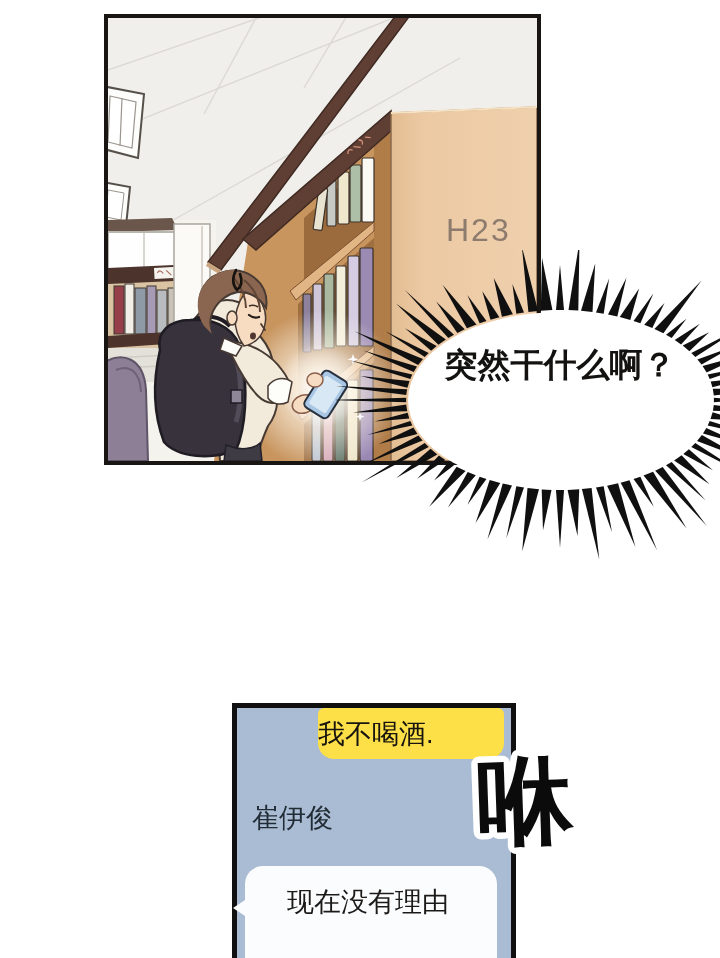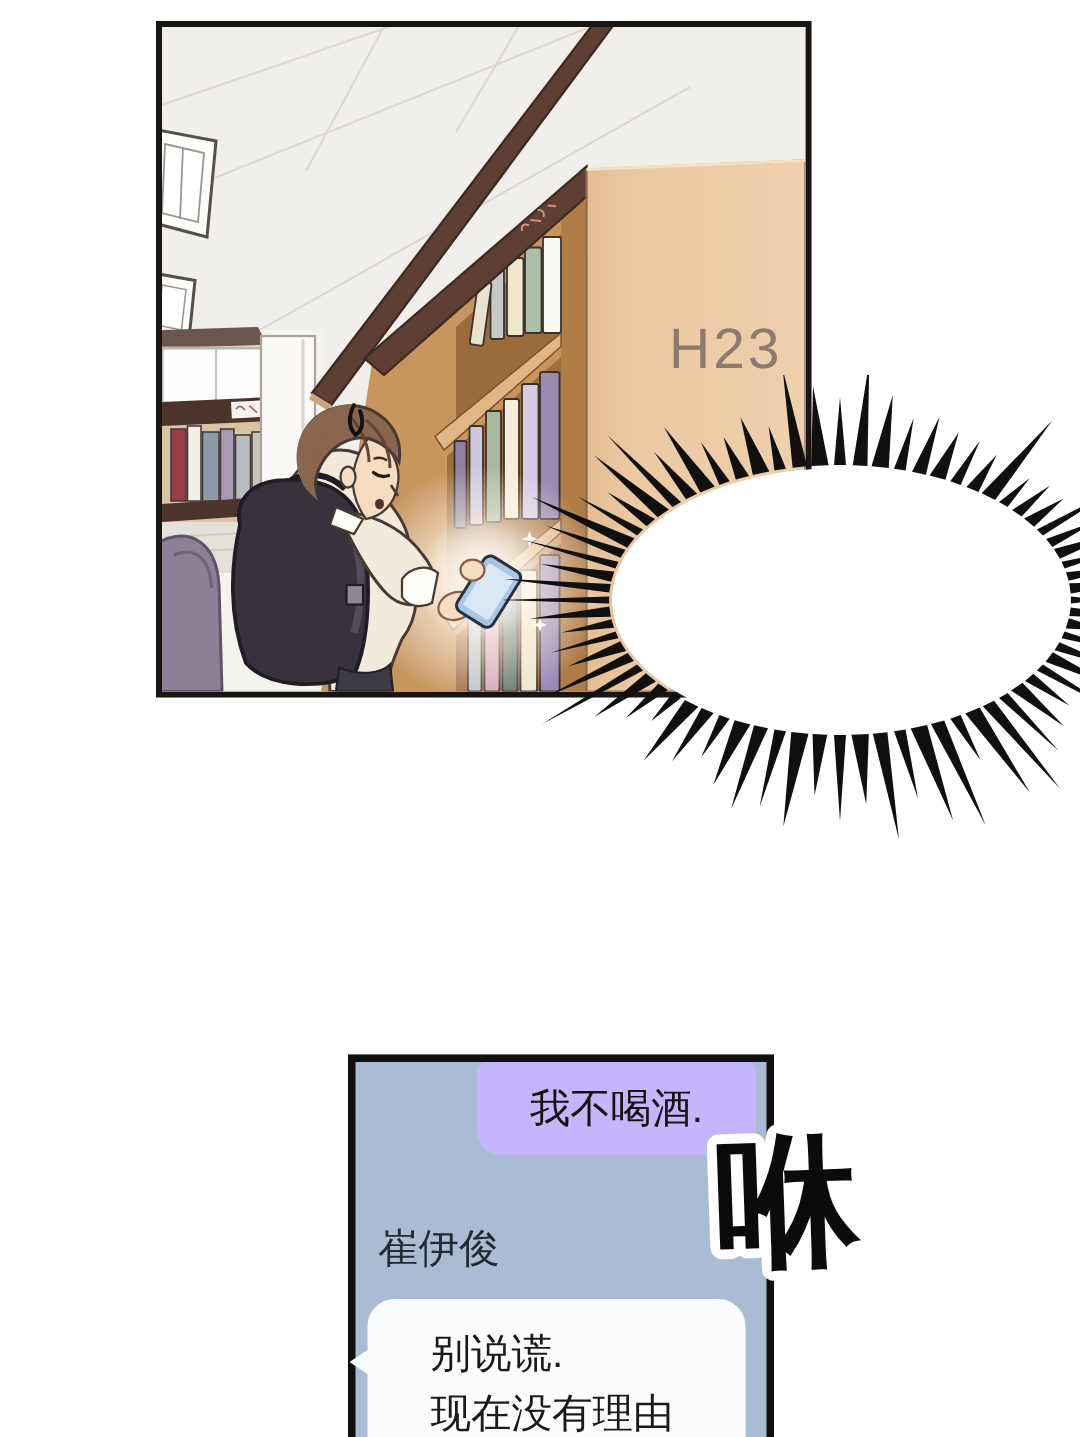--- a/index.html
+++ b/index.html
@@ -4,36 +4,36 @@
 <style>
   html,body{margin:0;padding:0;background:#ffffff;}
   .page{position:relative;width:720px;height:958px;overflow:hidden;background:#ffffff;
         font-family:"Liberation Sans","DejaVu Sans",sans-serif;}
 
   
   .library-panel{position:absolute;left:104px;top:14px;width:437px;height:451px;
                  border:4px solid #181512;box-sizing:border-box;background:#f0efec;z-index:1;}
   .library-panel svg{display:block;width:429px;height:443px;}
   .shelf-sign{position:absolute;left:446px;top:212px;z-index:2;
-              font-size:38px;letter-spacing:2px;color:#8d7b6d;font-weight:400;}
+              font-size:32px;letter-spacing:2px;color:#8d7b6d;font-weight:400;}
 
   
   .burst-wrap{position:absolute;left:336px;top:250px;width:384px;height:320px;z-index:3;}
   .burst-wrap svg{display:block;width:384px;height:320px;}
   .burst-text{position:absolute;left:408px;top:344px;width:304px;z-index:4;
               text-align:center;font-size:33px;line-height:42px;font-weight:700;color:#141210;}
 
   
   .chat-panel{position:absolute;left:232px;top:703px;width:284px;height:280px;
               border:5px solid #101010;box-sizing:border-box;background:#a9bcd3;z-index:1;}
-  .bubble-out{position:absolute;left:81px;top:0;width:186px;height:62px;
-              background:#c4b5fd;border-radius:6px 6px 16px 16px;
-              display:flex;align-items:center;justify-content:center;
+  .bubble-out{position:absolute;left:81px;top:0;width:186px;height:51px;
+              background:#fde047;border-radius:6px 6px 16px 16px;
+              display:flex;align-items:center;justify-content:flex-start;
               font-size:27px;font-weight:500;color:#17140f;}
-  .contact-name{position:absolute;left:15px;top:106px;font-size:27px;color:#222c36;font-weight:500;}
+  .contact-name{position:absolute;left:15px;top:92px;font-size:27px;color:#222c36;font-weight:500;}
   .bubble-in{position:absolute;left:8px;top:158px;width:252px;height:130px;
              background:#fbfcfd;border-radius:18px;box-sizing:border-box;
              padding:16px 0 0 42px;font-size:27px;line-height:40px;color:#1c1a18;}
   .bubble-tail{position:absolute;left:-12px;top:26px;width:24px;height:32px;background:#fbfcfd;
                -webkit-clip-path:polygon(0 50%,100% 0,100% 100%);clip-path:polygon(0 50%,100% 0,100% 100%);}
 
   
   .sfx{position:absolute;left:448px;top:730px;width:160px;height:132px;z-index:5;}
   .sfx text{font-family:"Liberation Sans","DejaVu Sans",sans-serif;font-weight:900;
             font-size:96px;fill:#0b0b0b;stroke:#ffffff;stroke-width:13px;
@@ -303,30 +303,30 @@
           <polygon points="361.4,109.4,396.7,96.5,365.6,114.6"></polygon>
           <polygon points="366.6,116.0,410.2,104.1,370.6,122.5"></polygon>
           <polygon points="371.7,124.5,412.4,116.1,373.7,129.0"></polygon>
           <polygon points="374.7,131.5,418.1,126.9,376.4,137.2"></polygon>
           <polygon points="376.8,138.8,427.6,137.8,377.8,145.6"></polygon>
         </g>
       <ellipse cx="224" cy="150" rx="152" ry="88" fill="#ffffff"></ellipse>
     </svg>
   </div>
   <div class="burst-text">
+    <div>突然干什么啊？</div>
   </div>
 
   <div class="chat-panel">
     <div class="bubble-out">
       <span>我不喝酒.</span>
     </div>
     <div class="contact-name">崔伊俊</div>
     <div class="bubble-in">
       <div class="bubble-tail"></div>
-      <div>别说谎.</div>
       <div>现在没有理由</div>
     </div>
   </div>
 
   <svg class="sfx" viewBox="0 0 160 132">
     <text x="78" y="104" text-anchor="middle" transform="rotate(-2 78 104)">咻</text>
   </svg>
 
 </div>
 

